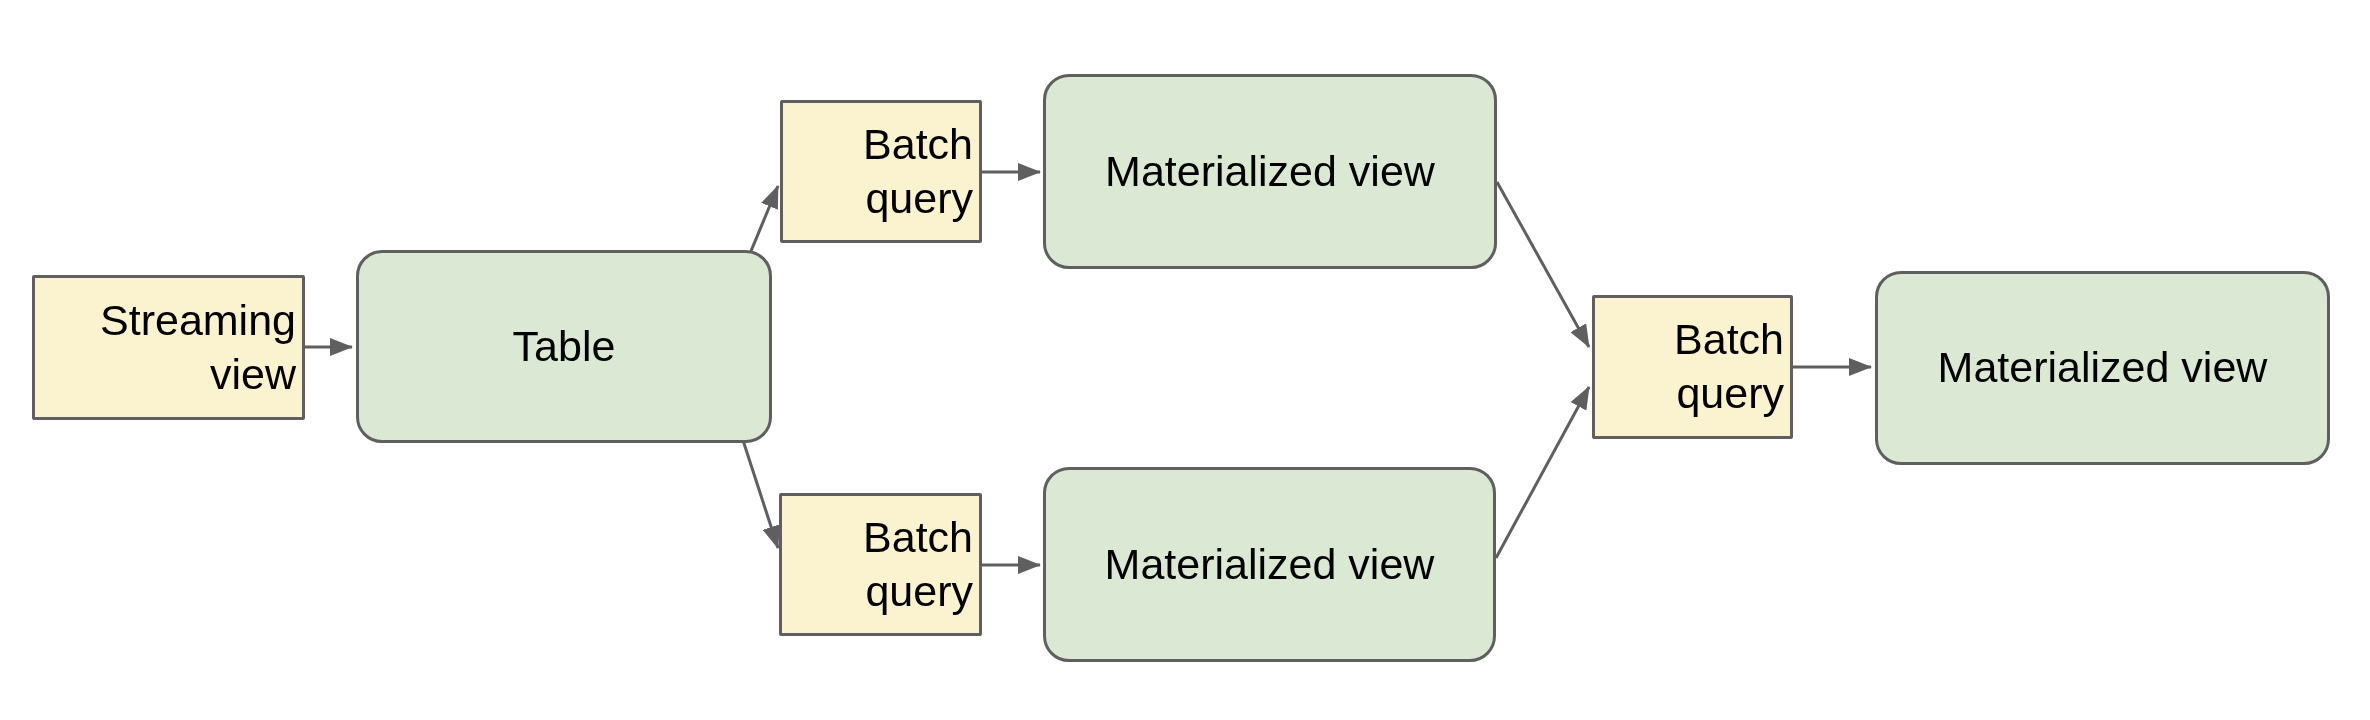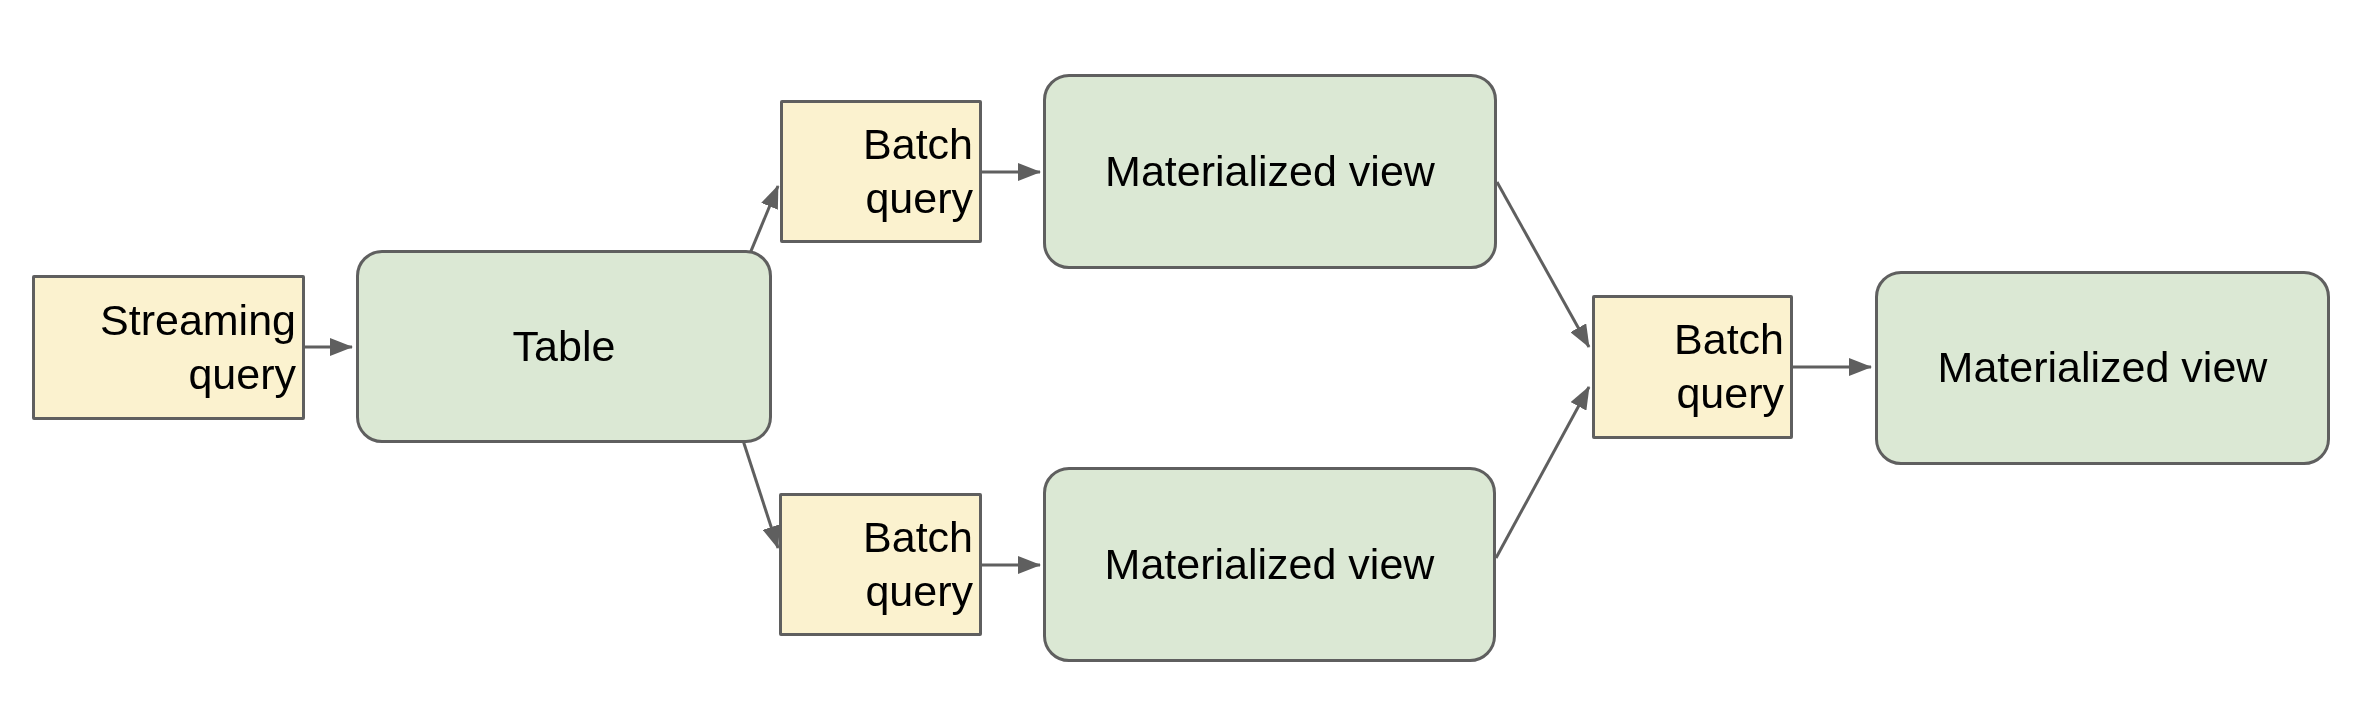--- a/index.html
+++ b/index.html
@@ -67,21 +67,21 @@
     <line x1="712" y1="345" x2="778" y2="186" marker-end="url(#arrowhead)"></line>
     <line x1="712" y1="345" x2="778" y2="548" marker-end="url(#arrowhead)"></line>
     <line x1="982" y1="172" x2="1040" y2="172" marker-end="url(#arrowhead)"></line>
     <line x1="982" y1="565" x2="1040" y2="565" marker-end="url(#arrowhead)"></line>
     <line x1="1497" y1="182" x2="1589" y2="347" marker-end="url(#arrowhead)"></line>
     <line x1="1496" y1="558" x2="1589" y2="387" marker-end="url(#arrowhead)"></line>
     <line x1="1793" y1="367" x2="1871" y2="367" marker-end="url(#arrowhead)"></line>
   </svg>
 
   <div class="node node-query" style="left:32px; top:275px; width:273px; height:145px;">
-    <span>Streaming query</span>
+    <span>Streaming view</span>
   </div>
 
   <div class="node node-view" style="left:356px; top:250px; width:416px; height:193px;">
     <span>Table</span>
   </div>
 
   <div class="node node-query" style="left:780px; top:100px; width:202px; height:143px;">
     <span>Batch query</span>
   </div>
 

